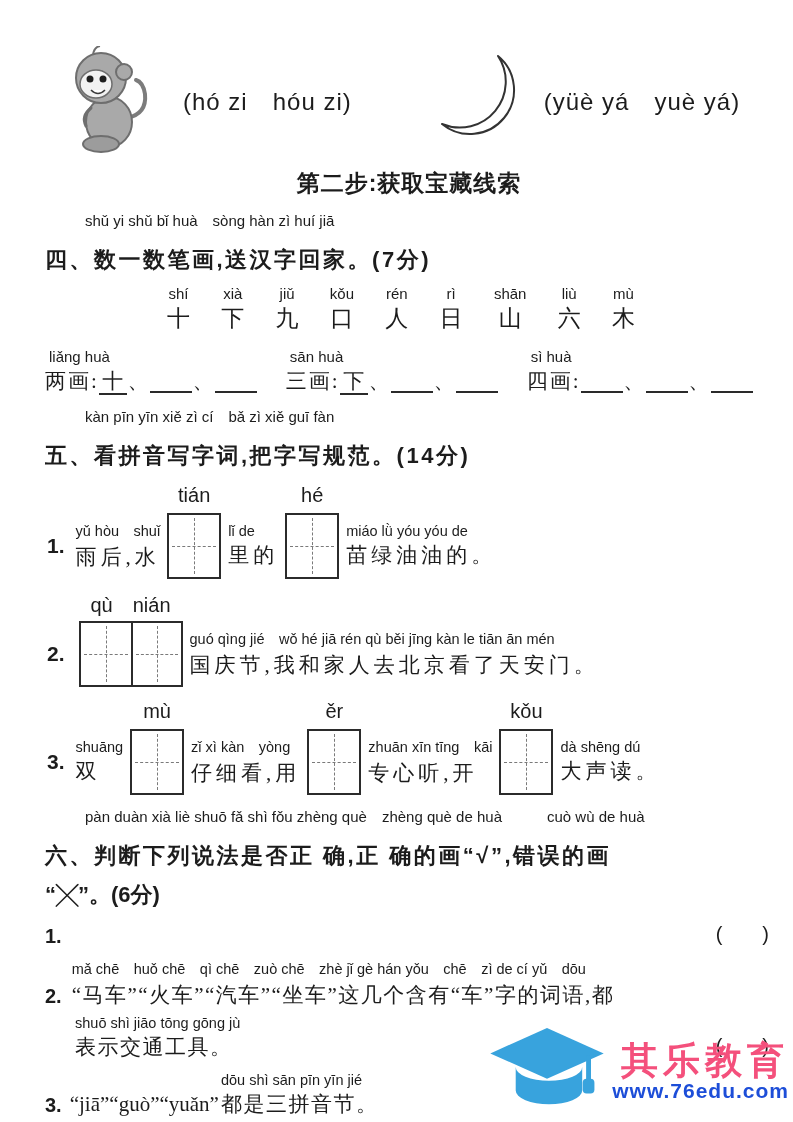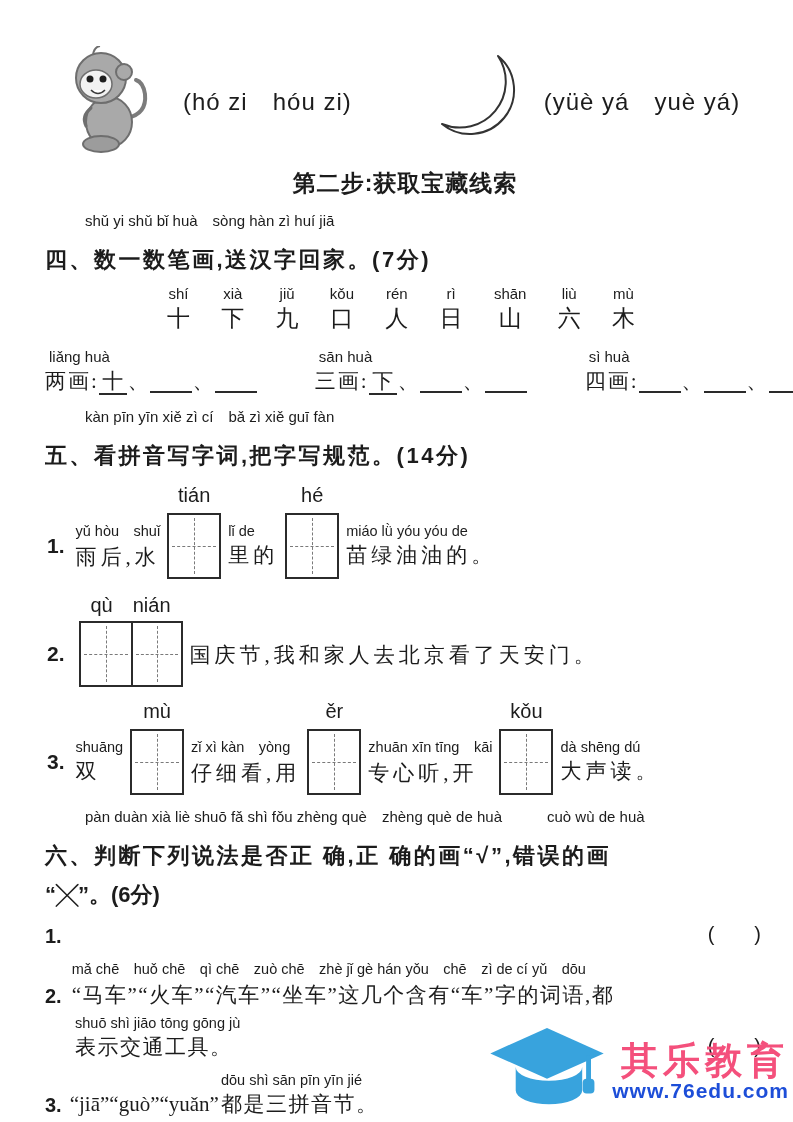--- a/index.html
+++ b/index.html
@@ -8,21 +8,21 @@
     width: 793px;
     font-family: "Liberation Sans", sans-serif;
     color: #1c1c1c;
   }
   .page {
     position: relative;
     width: 793px;
     height: 1122px;
     background: #fff;
     overflow: hidden;
-    padding: 46px 28px 0 45px;
+    padding: 46px 20px 0 45px;
   }
 
   
   .header-row { display: flex; align-items: center; margin-left: 10px; height: 112px; }
   .choice-text { font-size: 24px; white-space: pre; letter-spacing: 1px; }
   .monkey-box { margin-right: 24px; }
   .moon-box { margin: -6px 28px 0 82px; }
 
   .step-title {
     text-align: center;
@@ -37,21 +37,21 @@
   .sec-title { font-size: 22px; font-weight: 700; letter-spacing: 2.5px; margin-top: 14px; white-space: pre; }
 
   
   .char-table { display: flex; justify-content: space-between; width: 468px; margin: 10px 0 0 122px; }
   .char-col { display: flex; flex-direction: column; align-items: center; }
   .char-py { font-size: 15px; }
   .char-hz { font-size: 23px; font-family: "Liberation Serif", serif; margin-top: 1px; }
 
   .stroke-row { display: flex; margin-top: 14px; }
   .stroke-group { white-space: nowrap; }
-  .stroke-group + .stroke-group { margin-left: 58px; }
+  .stroke-group + .stroke-group { margin-left: 29px; }
   .sg-py { font-size: 15px; white-space: pre; margin-left: 4px; }
   .sg-line { display: flex; font-size: 21px; font-family: "Liberation Serif", serif; margin-top: 2px; }
   .sg-label { letter-spacing: 2px; }
   .blank { display: inline-block; width: 42px; height: 26px; border-bottom: 2px solid #2a2a2a; }
   .ex { display: inline-block; min-width: 28px; text-align: center; border-bottom: 2px solid #2a2a2a; height: 28px; }
   .dun { padding: 0 1px; }
 
   
   .w-row { display: flex; align-items: center; margin: 42px 0 4px 2px; }
   .w-num { font-size: 21px; font-weight: 700; margin-right: 9px; }
@@ -229,20 +229,21 @@
     <div class="w-row">
       <span class="w-num">2.</span>
       <span class="gwrap">
         <span class="glabel">qù　nián</span>
         <span class="tzg">
             <span class="cell"></span>
             <span class="cell"></span>
           </span>
       </span>
       <span class="pt">
+          <span class="pt-py">guó qìng jié　wǒ hé jiā rén qù běi jīng kàn le tiān ān mén</span>
           <span class="pt-hz">国庆节,我和家人去北京看了天安门。</span>
         </span>
     </div>
 
     <div class="w-row">
       <span class="w-num">3.</span>
       <span class="pt">
           <span class="pt-py">shuāng</span>
           <span class="pt-hz">双</span>
         </span>

